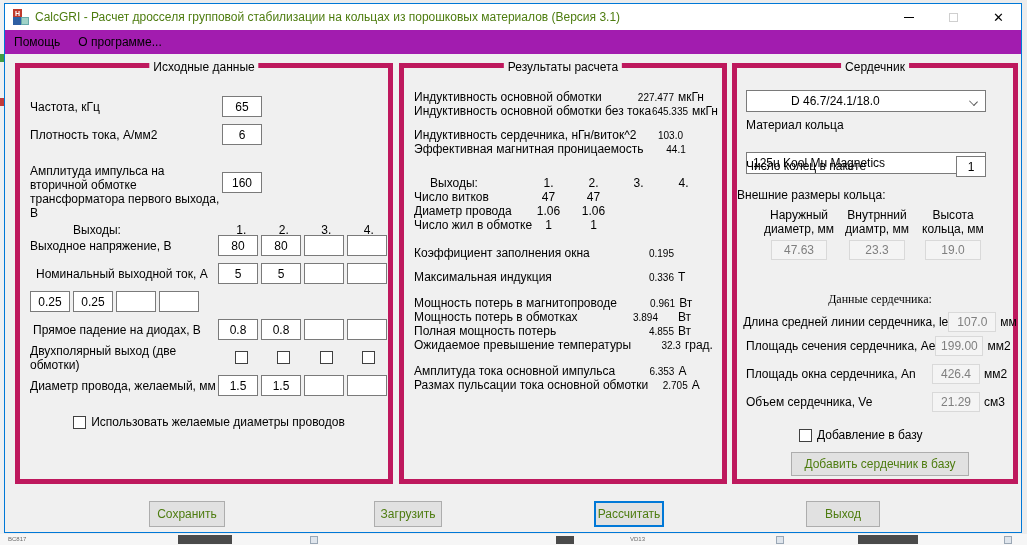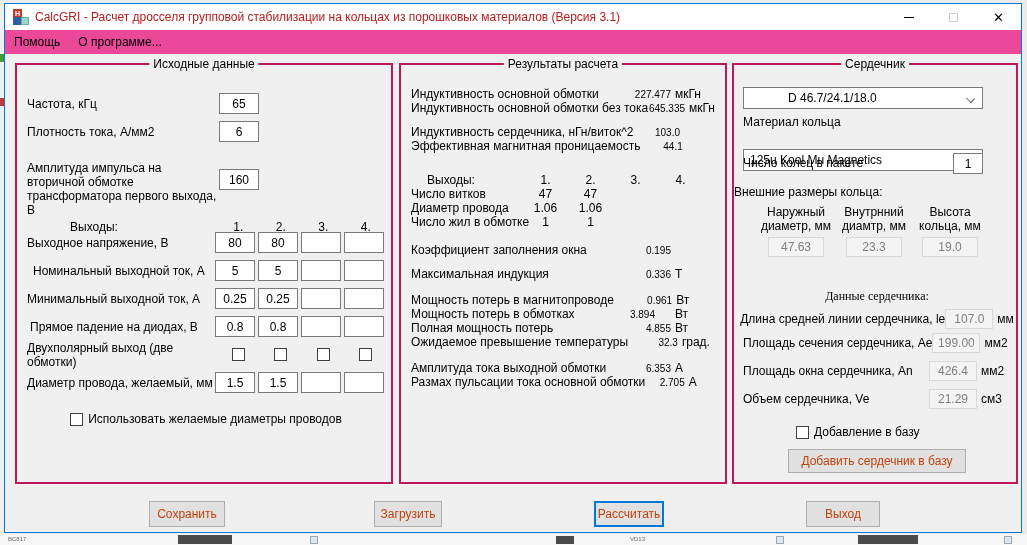--- a/index.html
+++ b/index.html
@@ -9,33 +9,33 @@
   .window { position:absolute; left:4px; top:3px; width:1018px; height:530px;
             border:1px solid #0078d7; background:#f0f0f0; }
 
   
   .titlebar { height:26px; background:#fff; display:flex; align-items:center; }
   .app-icon { width:16px; height:16px; margin:0 6px 0 8px; position:relative; flex:0 0 16px; }
   .app-icon .b1 { position:absolute; left:0; top:0; width:9px; height:9px; background:#c0392b; color:#fff;
                   font-size:7px; line-height:9px; text-align:center; font-weight:bold; }
   .app-icon .b2 { position:absolute; left:0; top:8px; width:8px; height:8px; background:#2e5fa3; }
   .app-icon .b3 { position:absolute; left:8px; top:8px; width:8px; height:8px; background:#9fd3c7; border:1px solid #6aa; }
-  .title-text { font-size:12px; color:#b91c1c; white-space:nowrap; }
+  .title-text { font-size:12px; color:#4d7c0f; white-space:nowrap; }
   .win-controls { margin-left:auto; display:flex; height:26px; }
   .win-btn { width:45px; height:26px; display:flex; align-items:center; justify-content:center; }
   .glyph-min { width:10px; height:0; border-top:1px solid #000; display:block; }
   .glyph-max { width:9px; height:9px; border:1px solid #cfcfcf; display:block; }
   .glyph-close { font-size:13px; color:#000; line-height:1; }
 
   
-  .menubar { height:24px; background:#ec4899; display:flex; align-items:center; font-size:12px; }
+  .menubar { height:24px; background:#a21caf; display:flex; align-items:center; font-size:12px; }
   .menu-item { padding:0 9px; height:24px; display:flex; align-items:center; color:#000; }
 
   
-  .group { position:absolute; border:2px solid #be185d; }
+  .group { position:absolute; border:5px solid #be185d; }
   .group-title { position:absolute; top:-8px; left:50%; transform:translateX(-50%);
                  background:#f0f0f0; padding:0 4px; font-size:12px; white-space:nowrap; }
   .g-left  { left:10px;  top:59px; width:378px; height:421px; }
   .g-mid   { left:394px; top:59px; width:328px; height:421px; }
   .g-right { left:727px; top:59px; width:286px; height:421px; }
 
   .r { position:absolute; font-size:12px; color:#000; }
 
   .tb { height:21px; border:1px solid #7a7a7a; background:#fff; font:12px "Liberation Sans",sans-serif;
         text-align:center; color:#000; }
@@ -59,21 +59,21 @@
   .tcell { width:45px; text-align:center; font-size:12px; }
   .tlbl { width:112px; font-size:12px; white-space:nowrap; }
 
   
   .combo { height:22px; background:#fff; border:1px solid #7a7a7a; display:flex; align-items:center;
            padding:0 22px 0 6px; font-size:12px; position:relative; }
   .combo .chev { position:absolute; right:8px; top:7px; width:7px; height:7px;
                  border-right:1px solid #565656; border-bottom:1px solid #565656; transform:rotate(45deg) scale(1,0.8); }
 
   
-  .btn { background:#e1e1e1; border:1px solid #adadad; font-size:12px; color:#c2410c;
+  .btn { background:#e1e1e1; border:1px solid #adadad; font-size:12px; color:#4d7c0f;
          display:flex; align-items:center; justify-content:center; font-family:"Liberation Sans",sans-serif; }
   .btn-default { border:2px solid #0078d7; }
 
   .footer-btn { position:absolute; height:26px; }
 
   
   .bg-strip { position:absolute; left:0; top:534px; width:1027px; height:11px; background:#f6f6f6; overflow:hidden; }
   .bg-strip .shape { position:absolute; background:#4a4a4a; }
   .bg-strip .lite { position:absolute; border:1px solid #9aa7b5; background:#dfe5ec; }
   .bg-label { position:absolute; font-size:6px; color:#6b6b6b; top:2px; }
@@ -161,21 +161,20 @@
 
     <div class="r row4" style="left:10px; top:195px; width:360px;">
       <span class="lbl" style="padding-left:6px;">Номинальный выходной ток, А</span>
       <input class="tb cell" value="5" style="">
       <input class="tb cell" value="5" style="">
       <input class="tb cell" value="" style="">
       <input class="tb cell" value="" style="">
     </div>
 
     <div class="r row4" style="left:10px; top:223px; width:360px;">
-      <span class="lbl">Минимальный выходной ток, А</span>
       <input class="tb cell" value="0.25" style="">
       <input class="tb cell" value="0.25" style="">
       <input class="tb cell" value="" style="">
       <input class="tb cell" value="" style="">
     </div>
 
     <div class="r row4" style="left:10px; top:251px; width:360px;">
       <span class="lbl" style="padding-left:3px;">Прямое падение на диодах, В</span>
       <input class="tb cell" value="0.8" style="">
       <input class="tb cell" value="0.8" style="">
@@ -292,21 +291,21 @@
       <span class="mval">4.855</span>
       <span class="munit">Вт</span>
     </div>
     <div class="r mrow" style="left:10px; top:270px; width:304px;">
       <span class="mlbl">Ожидаемое превышение температуры</span>
       <span class="mval">32.3</span>
       <span class="munit">град.</span>
     </div>
 
     <div class="r mrow" style="left:10px; top:296px; width:304px;">
-      <span class="mlbl">Амплитуда тока выходной обмотки</span>
+      <span class="mlbl">Амплитуда тока основной импульса</span>
       <span class="mval">6.353</span>
       <span class="munit">А</span>
     </div>
     <div class="r mrow" style="left:10px; top:310px; width:304px;">
       <span class="mlbl">Размах пульсации тока основной обмотки</span>
       <span class="mval">2.705</span>
       <span class="munit">А</span>
     </div>
   </div>
 

